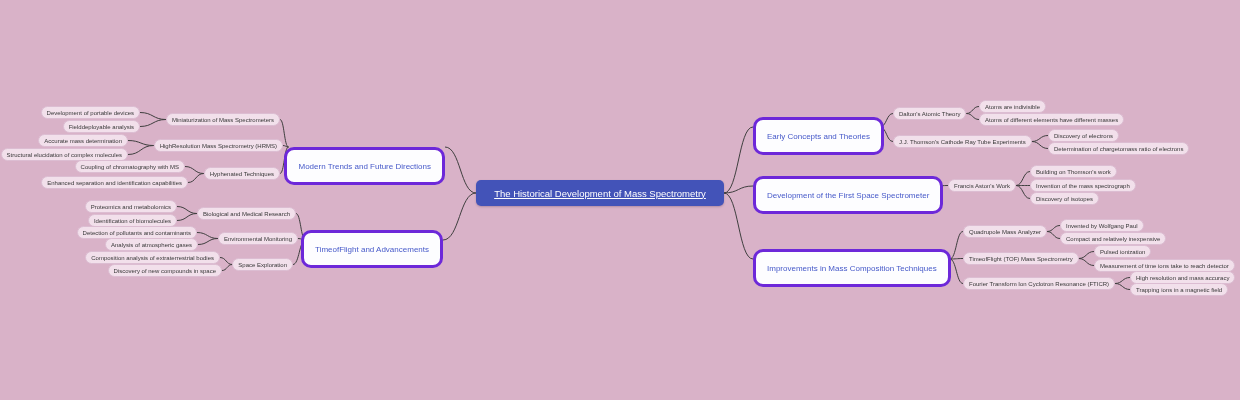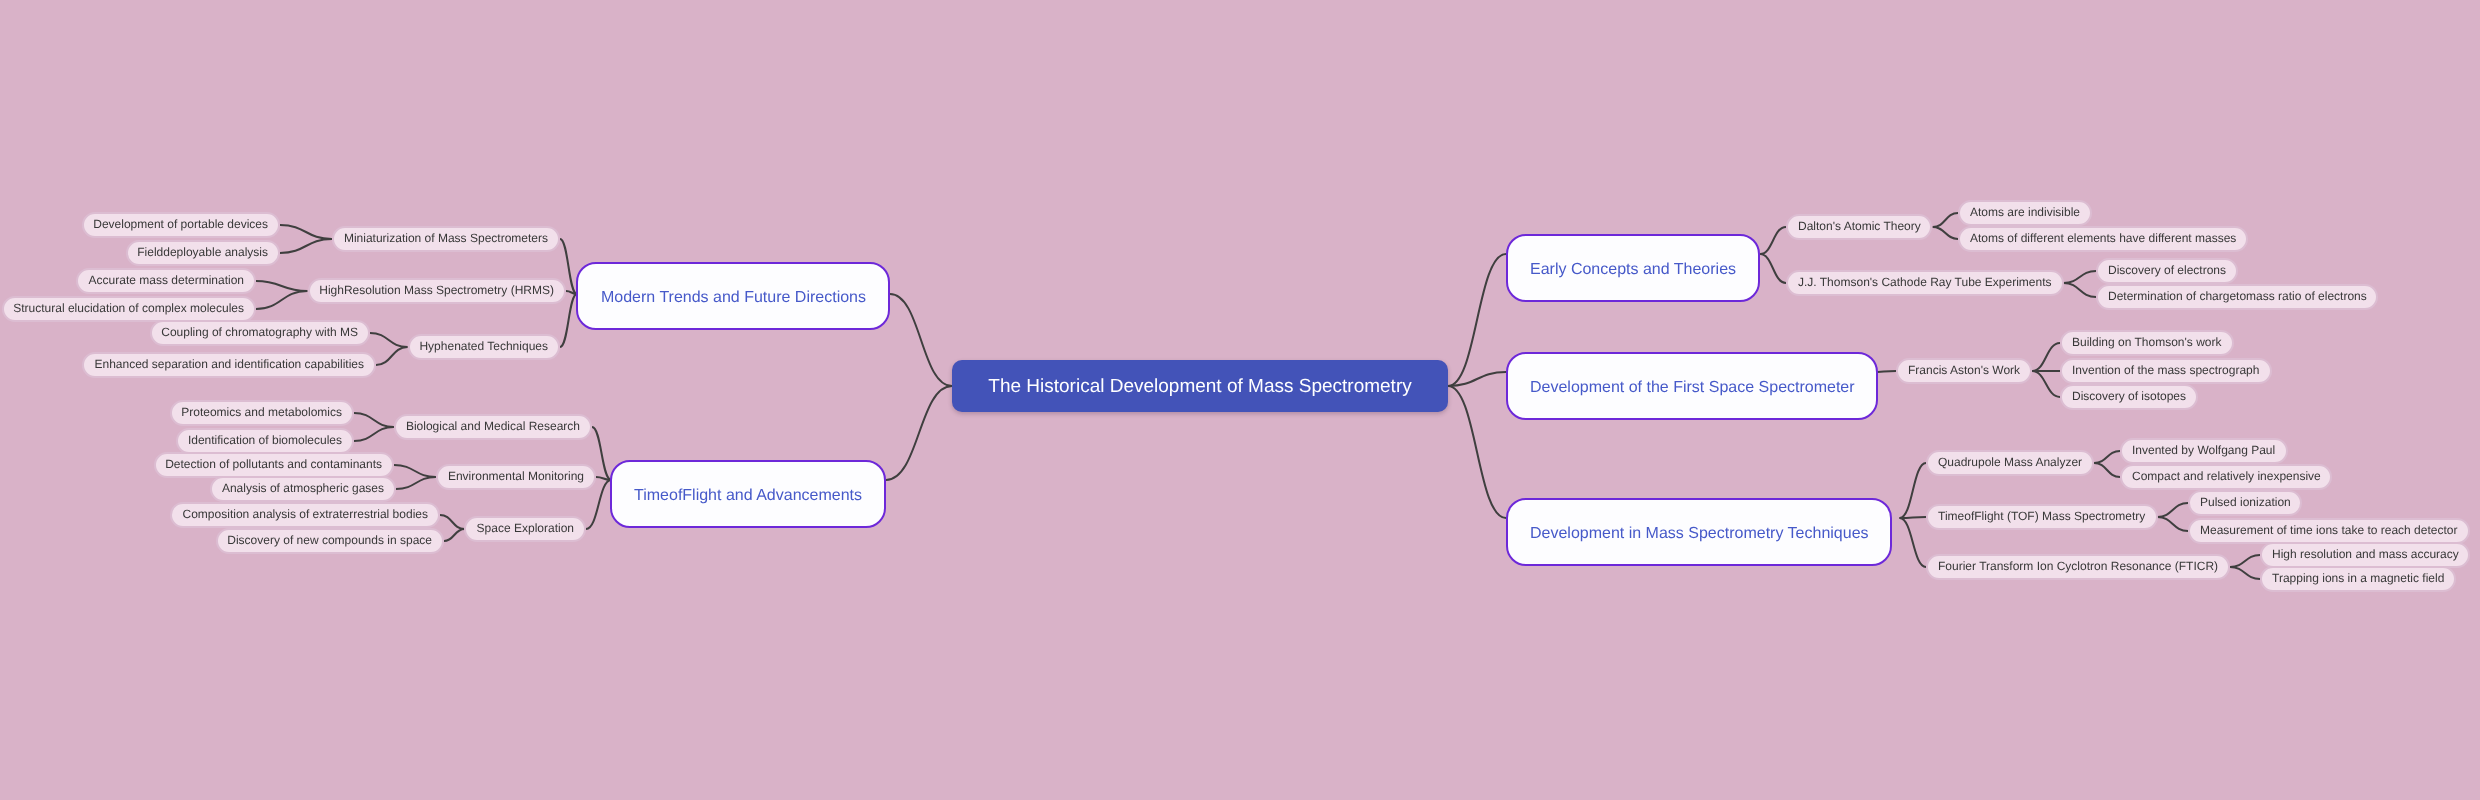--- a/index.html
+++ b/index.html
@@ -31,26 +31,27 @@
   }
   .root {
     width: 248px;
     height: 26px;
     background: #4353b8;
     color: #ffffff;
     font-size: 9.5px;
     border-radius: 5px;
     font-weight: 400;
     box-shadow: 0 1px 2px rgba(60,30,60,.25);
+    text-decoration: underline;
   }
   .l1 {
     height: 20px;
     padding: 16px 11px;
     background: #fdfdff;
-    border: 1px solid #6d28d9;
+    border: 3px solid #6d28d9;
     color: #4659c9;
     font-size: 8px;
     border-radius: 10px;
   }
   .l2, .l3 {
     height: 13px;
     padding: 0 5px;
     background: #f2e0eb;
     border: 1px solid #dcbdd2;
     color: #383838;
@@ -116,32 +117,32 @@
   <div class="node l2" style="left:893px;top:135px">J.J. Thomson's Cathode Ray Tube Experiments</div>
   <div class="node l3" style="left:1048px;top:129px">Discovery of electrons</div>
   <div class="node l3" style="left:1048px;top:142px">Determination of chargetomass ratio of electrons</div>
 
   <div class="node l1" style="left:753px;top:176px">Development of the First Space Spectrometer</div>
   <div class="node l2" style="left:948px;top:179px">Francis Aston's Work</div>
   <div class="node l3" style="left:1030px;top:165px">Building on Thomson's work</div>
   <div class="node l3" style="left:1030px;top:179px">Invention of the mass spectrograph</div>
   <div class="node l3" style="left:1030px;top:192px">Discovery of isotopes</div>
 
-  <div class="node l1" style="left:753px;top:249px">Development in Mass Spectrometry Techniques</div>
+  <div class="node l1" style="left:753px;top:249px">Improvements in Mass Composition Techniques</div>
   <div class="node l2" style="left:963px;top:225px">Quadrupole Mass Analyzer</div>
   <div class="node l3" style="left:1060px;top:219px">Invented by Wolfgang Paul</div>
   <div class="node l3" style="left:1060px;top:232px">Compact and relatively inexpensive</div>
   <div class="node l2" style="left:963px;top:252px">TimeofFlight (TOF) Mass Spectrometry</div>
   <div class="node l3" style="left:1094px;top:245px">Pulsed ionization</div>
   <div class="node l3" style="left:1094px;top:259px">Measurement of time ions take to reach detector</div>
   <div class="node l2" style="left:963px;top:277px">Fourier Transform Ion Cyclotron Resonance (FTICR)</div>
   <div class="node l3" style="left:1130px;top:271px">High resolution and mass accuracy</div>
   <div class="node l3" style="left:1130px;top:283px">Trapping ions in a magnetic field</div>
 
-  <div class="node l1" style="right:795px;top:131px">Modern Trends and Future Directions</div>
+  <div class="node l1" style="right:795px;top:147px">Modern Trends and Future Directions</div>
   <div class="node l2" style="right:960px;top:113px">Miniaturization of Mass Spectrometers</div>
   <div class="node l3" style="right:1100px;top:106px">Development of portable devices</div>
   <div class="node l3" style="right:1100px;top:120px">Fielddeployable analysis</div>
   <div class="node l2" style="right:957px;top:139px">HighResolution Mass Spectrometry (HRMS)</div>
   <div class="node l3" style="right:1112px;top:134px">Accurate mass determination</div>
   <div class="node l3" style="right:1112px;top:148px">Structural elucidation of complex molecules</div>
   <div class="node l2" style="right:960px;top:167px">Hyphenated Techniques</div>
   <div class="node l3" style="right:1055px;top:160px">Coupling of chromatography with MS</div>
   <div class="node l3" style="right:1052px;top:176px">Enhanced separation and identification capabilities</div>
 

